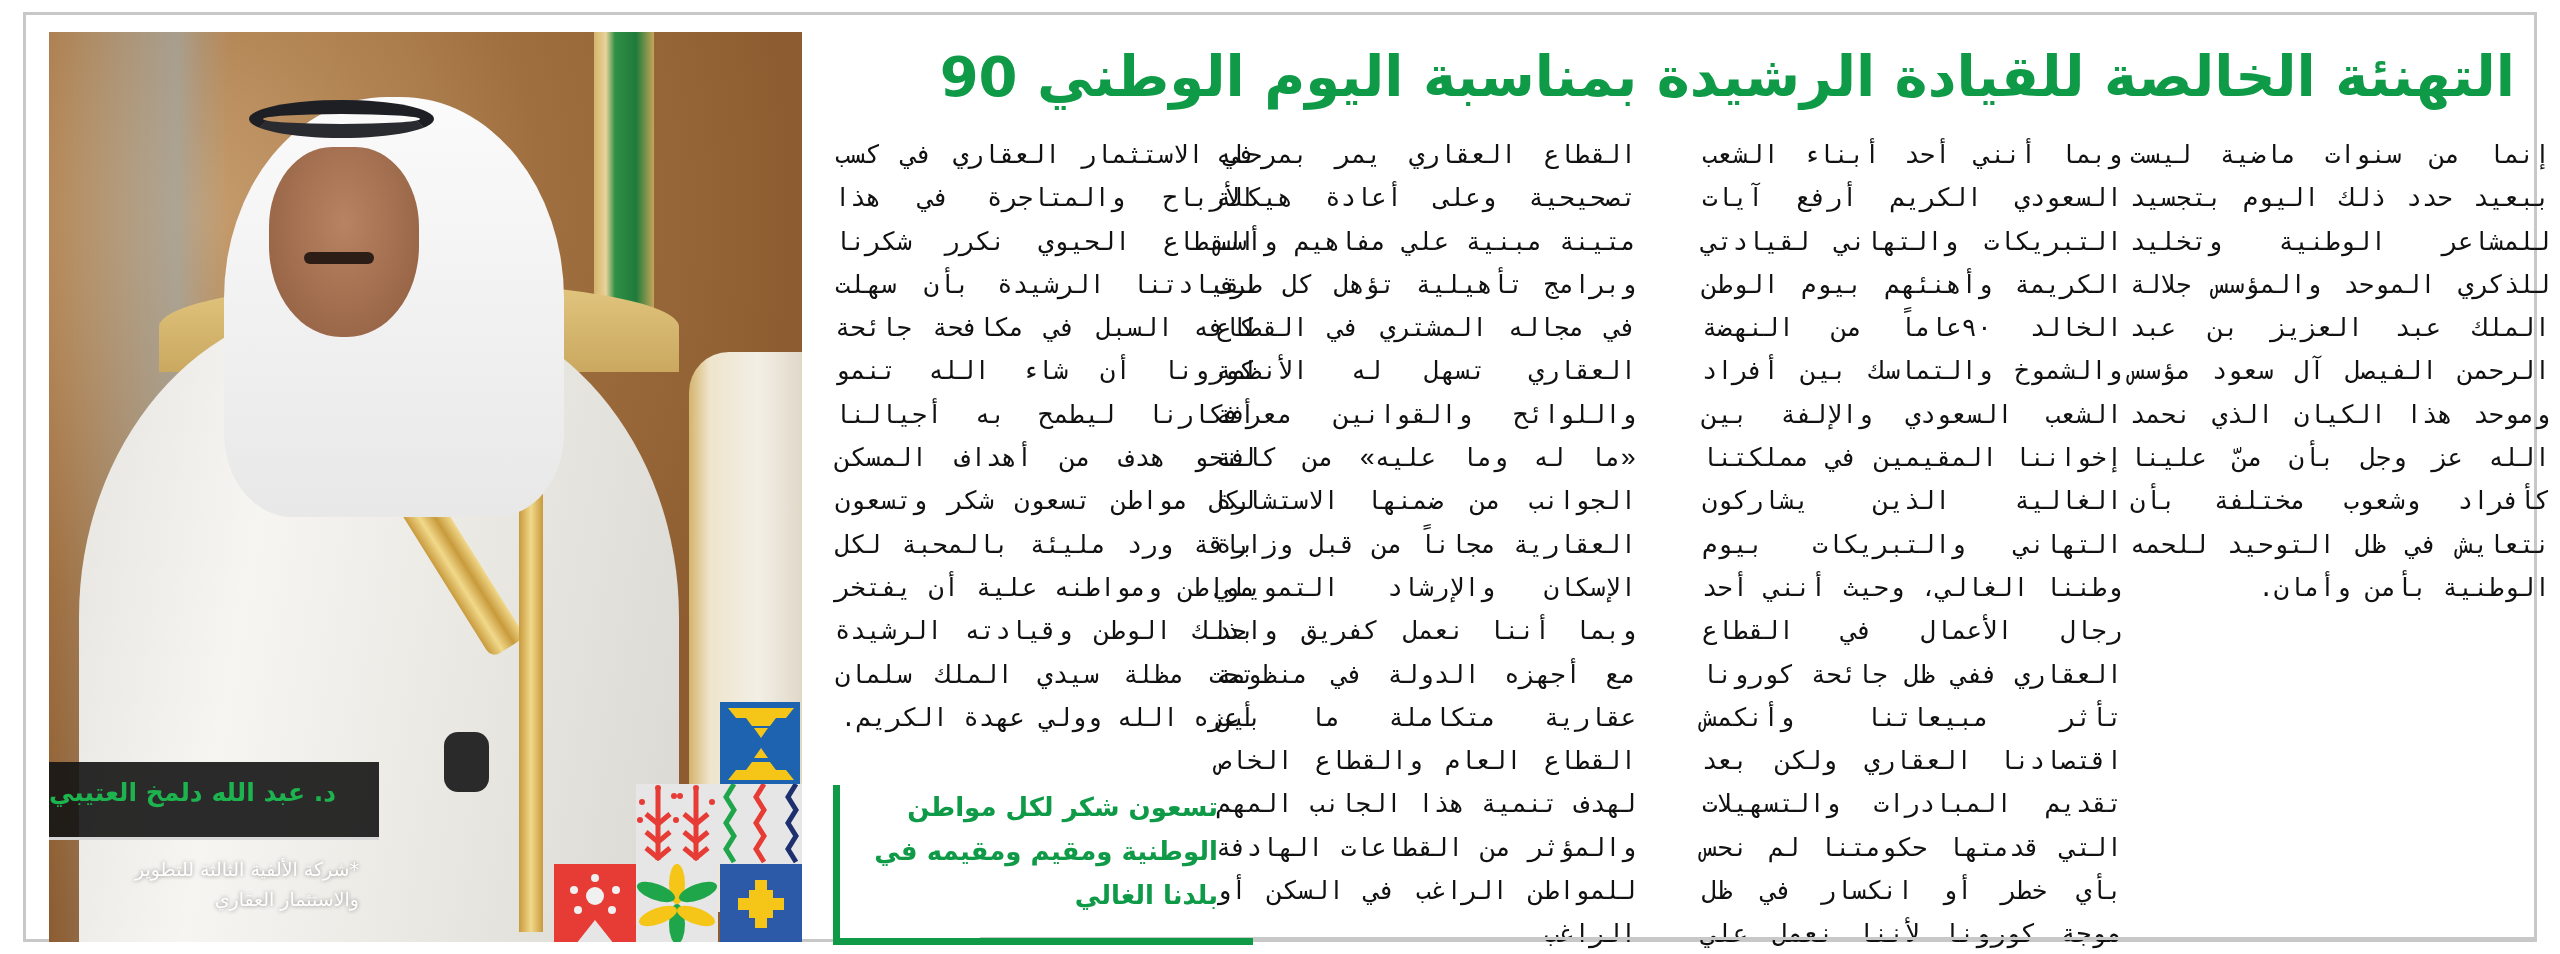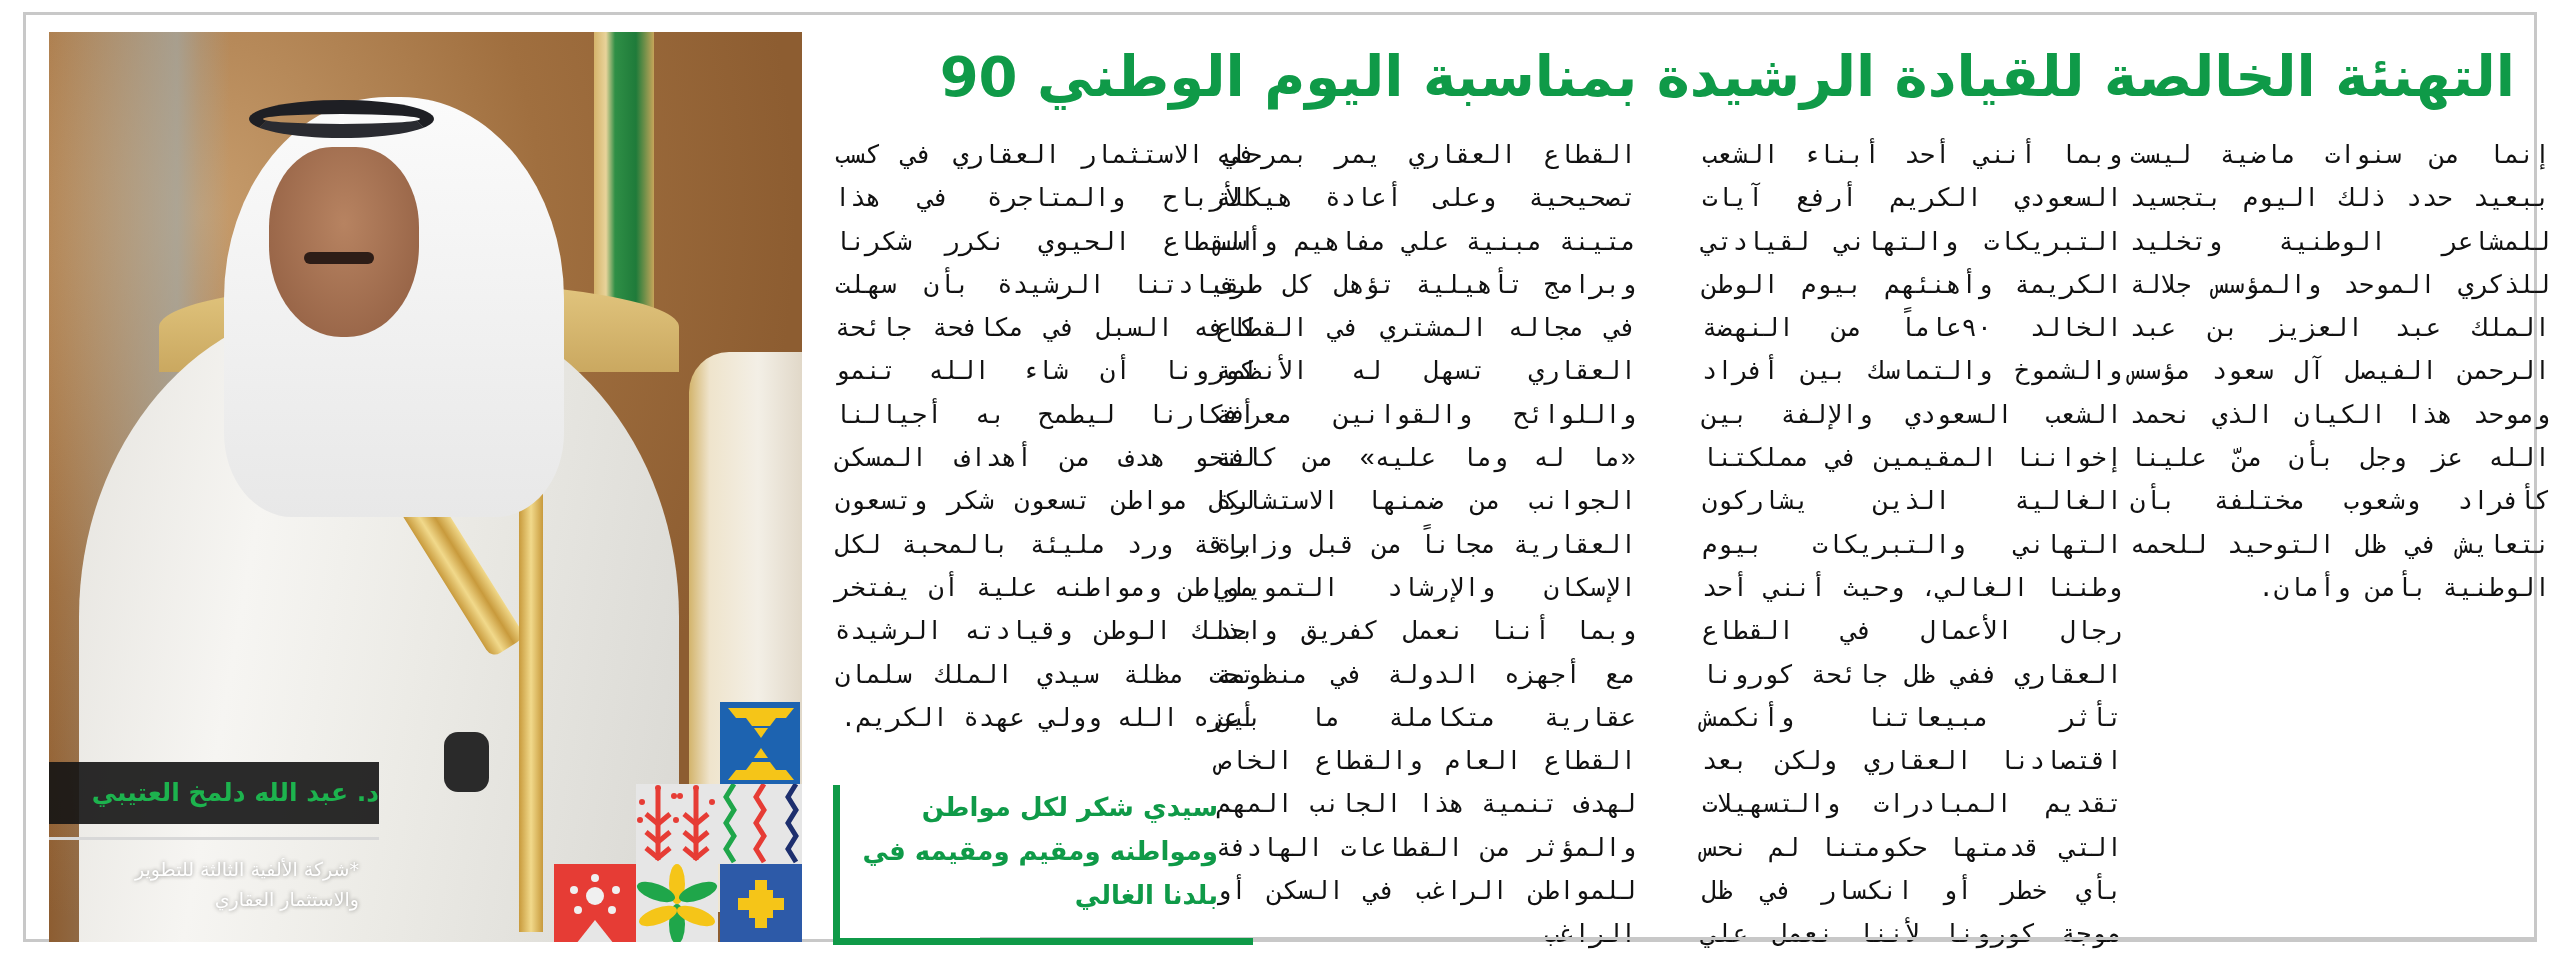--- a/index.html
+++ b/index.html
@@ -89,22 +89,22 @@
       border-radius: 42% 42% 48% 48%; background: radial-gradient(ellipse at 50% 40%, #b78361, #8f5c40);
     }
     .moustache {
       position: absolute; left: 255px; top: 220px; width: 70px; height: 12px; border-radius: 6px; background: #2d1d17;
     }
     .watch {
       position: absolute; left: 395px; top: 700px; width: 45px; height: 60px; border-radius: 14px; background: #2a2a2a;
     }
 
     .name-box {
-      position: absolute; left: 0; top: 730px; width: 330px; height: 62px; background: rgba(20,20,20,0.9);
-      direction: rtl; text-align: right; color: #1db34e; font-weight: bold; font-size: 25px; line-height: 62px;
+      position: absolute; left: 0; top: 730px; width: 330px; height: 78px; background: rgba(20,20,20,0.9);
+      direction: rtl; text-align: left; color: #1db34e; font-weight: bold; font-size: 25px; line-height: 62px;
     }
     .name-rule {
       position: absolute; left: 0; top: 805px; width: 330px; height: 3px; background: #d8d8d8;
     }
     .caption {
       position: absolute; left: 30px; top: 822px; width: 280px;
       direction: rtl; text-align: right; color: #ffffff; font-size: 19px; line-height: 30px;
       text-shadow: 0 0 4px rgba(0,0,0,0.45);
     }
 
@@ -132,21 +132,21 @@
 </div>
 <div class="col col3">
   <p>القطاع العقاري يمر بمرحله تصحيحية وعلى أعادة هيكلة متينة مبنية علي مفاهيم وأسس وبرامج تأهيلية تؤهل كل طرف في مجاله المشتري في القطاع العقاري تسهل له الأنظمة واللوائح والقوانين معرفة «ما له وما عليه» من كافة الجوانب من ضمنها الاستشارة العقارية مجاناً من قبل وزارة الإسكان والإرشاد التمويلي وبما أننا نعمل كفريق واحد مع أجهزه الدولة في منظومة عقارية متكاملة ما بين القطاع العام والقطاع الخاص لهدف تنمية هذا الجانب المهم والمؤثر من القطاعات الهادفة للمواطن الراغب في السكن أو الراغب</p>
 </div>
 <div class="col col4">
   <p>في الاستثمار العقاري في كسب الأرباح والمتاجرة في هذا القطاع الحيوي نكرر شكرنا لقيادتنا الرشيدة بأن سهلت كافه السبل في مكافحة جائحة كورونا أن شاء الله تنمو أفكارنا ليطمح به أجيالنا لنحو هدف من أهداف المسكن لكل مواطن تسعون شكر وتسعون باقة ورد مليئة بالمحبة لكل مواطن ومواطنه علية أن يفتخر بذلك الوطن وقيادته الرشيدة تحت مظلة سيدي الملك سلمان أعزه الله وولي عهدة الكريم.</p>
 </div>
 
 <div class="pullquote-gray"></div>
 <div class="pullquote">
-  <div class="pullquote-text">سيدي شكر لكل مواطن ومواطنه ومقيم ومقيمه في بلدنا الغالي</div>
+  <div class="pullquote-text">تسعون شكر لكل مواطن الوطنية ومقيم ومقيمه في بلدنا الغالي</div>
 </div>
 
 <div class="photo">
   <div class="flag"></div>
   <div class="chair-back"></div>
   <div class="chair-right"></div>
   <div class="robe"></div>
   <div class="robe-stripe"></div>
   <div class="robe-stripe2"></div>
   <div class="ghutra"></div>

